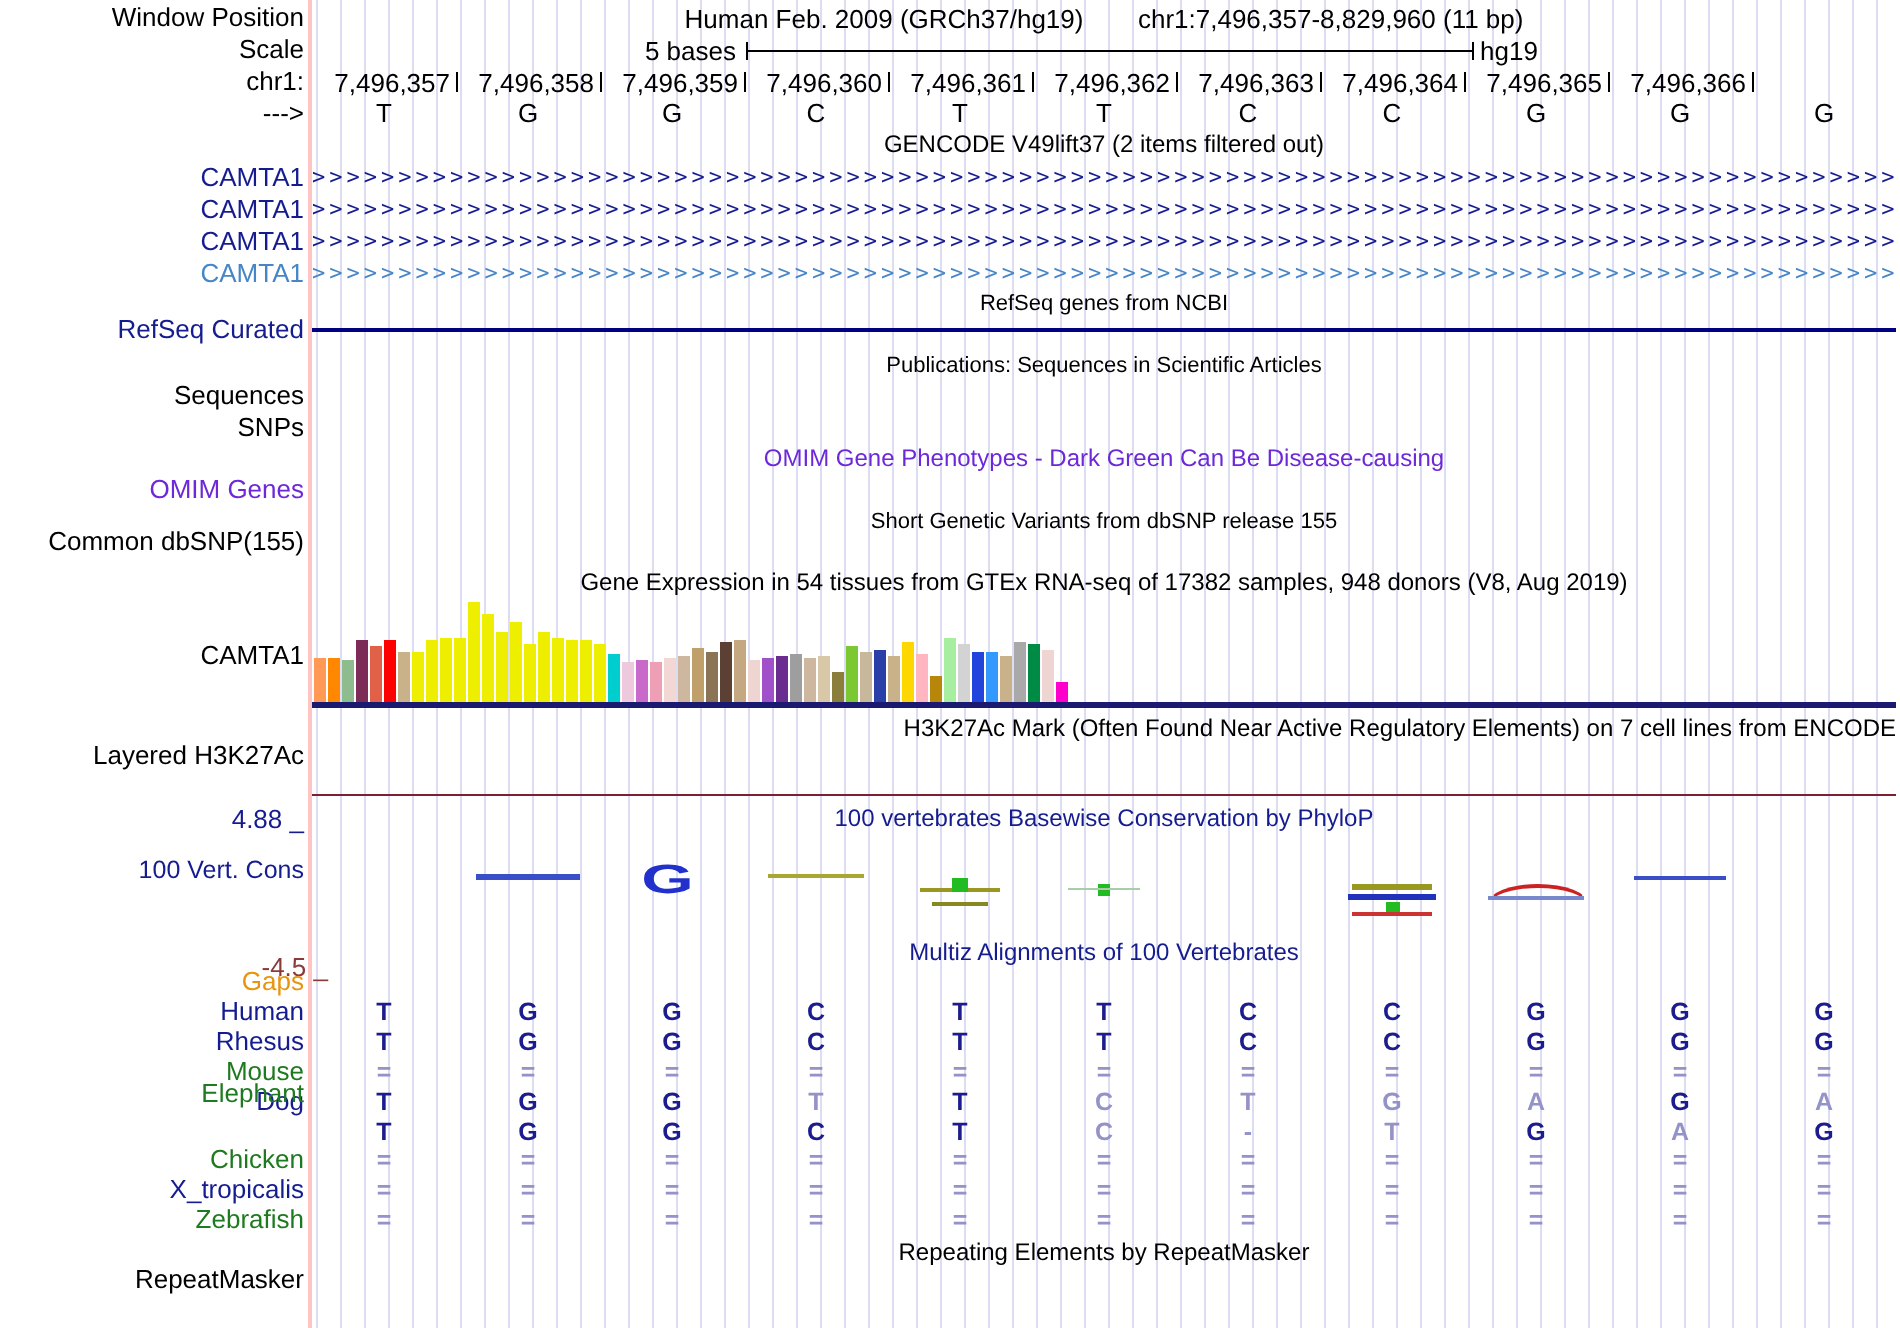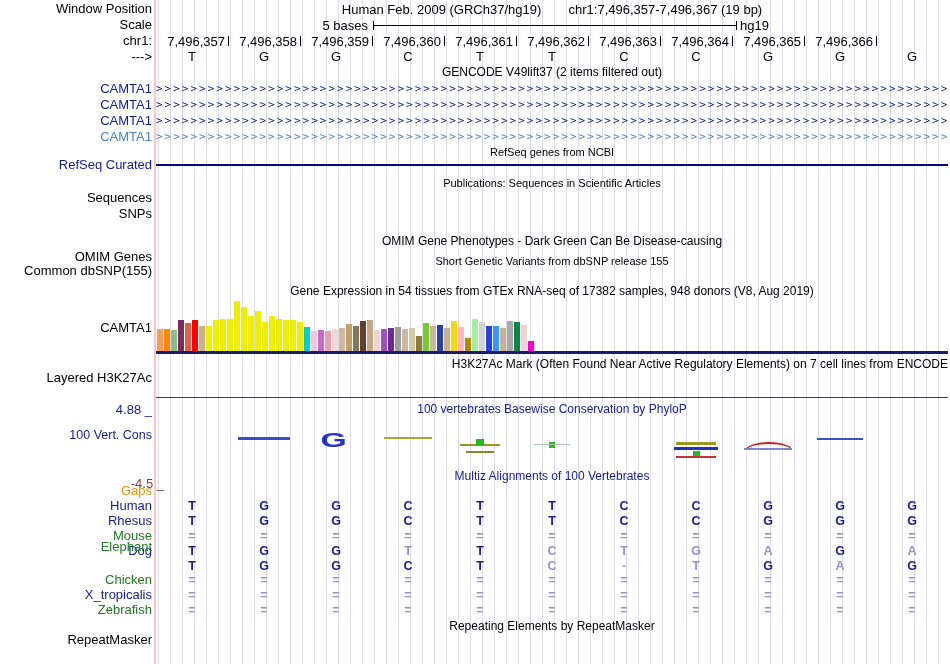--- a/index.html
+++ b/index.html
@@ -7,21 +7,21 @@
           font-family:"Liberation Sans",sans-serif;color:#000;}
   .abs{position:absolute;}
   .gridline{position:absolute;top:0;width:1px;height:664px;background:#dcdcf2;}
   #divider{position:absolute;top:0;left:154px;width:2px;height:664px;background:#ffc4c4;}
   .lbl{position:absolute;left:0;width:152px;text-align:right;font-size:13px;line-height:14px;white-space:nowrap;}
   .ctr{position:absolute;left:156px;width:792px;text-align:center;white-space:nowrap;}
   .f12{font-size:12px;line-height:13px;}
   .f11{font-size:11px;line-height:12px;}
   .navy{color:#151c8f;}
   .green{color:#1e7a1e;}
-  .dgreen{color:#000000;margin-top:12px;}
+  .dgreen{color:#6d28d9;}
   .orange{color:#e8940c;}
   .dred{color:#8b3a3a;}
   .arrowrow{position:absolute;left:156px;width:792px;height:13px;overflow:hidden;white-space:nowrap;
             font-family:"DejaVu Sans Mono",monospace;font-size:11px;line-height:13px;letter-spacing:2px;}
   .rulercell{position:absolute;height:14px;font-size:13px;text-align:right;}
   .rulertick{position:absolute;width:1px;height:10px;background:#000;}
   .baseletter{position:absolute;width:72px;text-align:center;font-size:13px;line-height:14px;}
   .mzcell{position:absolute;width:72px;text-align:center;font-size:12.5px;line-height:14px;font-weight:bold;}
   .bar{position:absolute;}
   #scalebar-line{position:absolute;height:1px;background:#000;}
@@ -107,21 +107,21 @@
       <div class="gridline" style="left: 914px;"></div>
       <div class="gridline" style="left: 926px;"></div>
       <div class="gridline" style="left: 938px;"></div>
     </div>
   <div id="divider"></div>
 
   <div class="lbl" style="top:2px;">Window Position</div>
   <div class="ctr" style="top:2px;font-size:13px;">
     <span>Human Feb. 2009 (GRCh37/hg19)</span>
     <span style="display:inline-block;width:20px;"></span>
-    <span>chr1:7,496,357-7,496,367 (19 bp)</span>
+    <span>chr1:7,496,357-8,829,960 (11 bp)</span>
   </div>
 
   <div class="lbl" style="top:18px;">Scale</div>
   <div class="abs" style="top:18px;left:156px;width:212px;text-align:right;font-size:13px;">5 bases</div>
   <div id="scalebar-line" style="top:25px;left:373px;width:363px;"></div>
   <div class="scaletick" style="top:21px;left:373px;"></div>
   <div class="scaletick" style="top:21px;left:736px;"></div>
   <div class="abs" style="top:18px;left:740px;font-size:13px;">hg19</div>
 
   <div class="lbl" style="top:34px;">chr1:</div>

